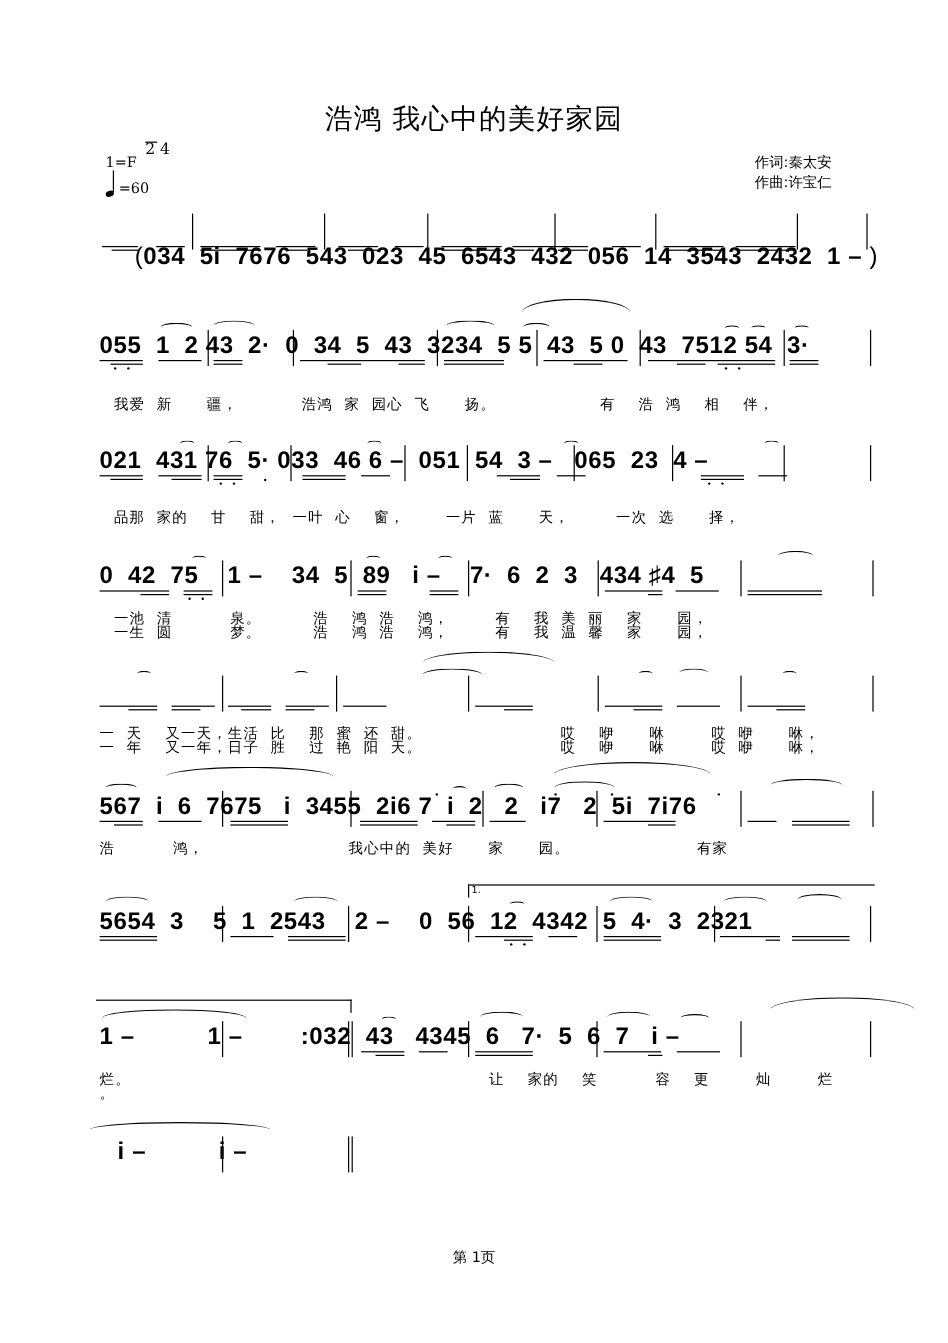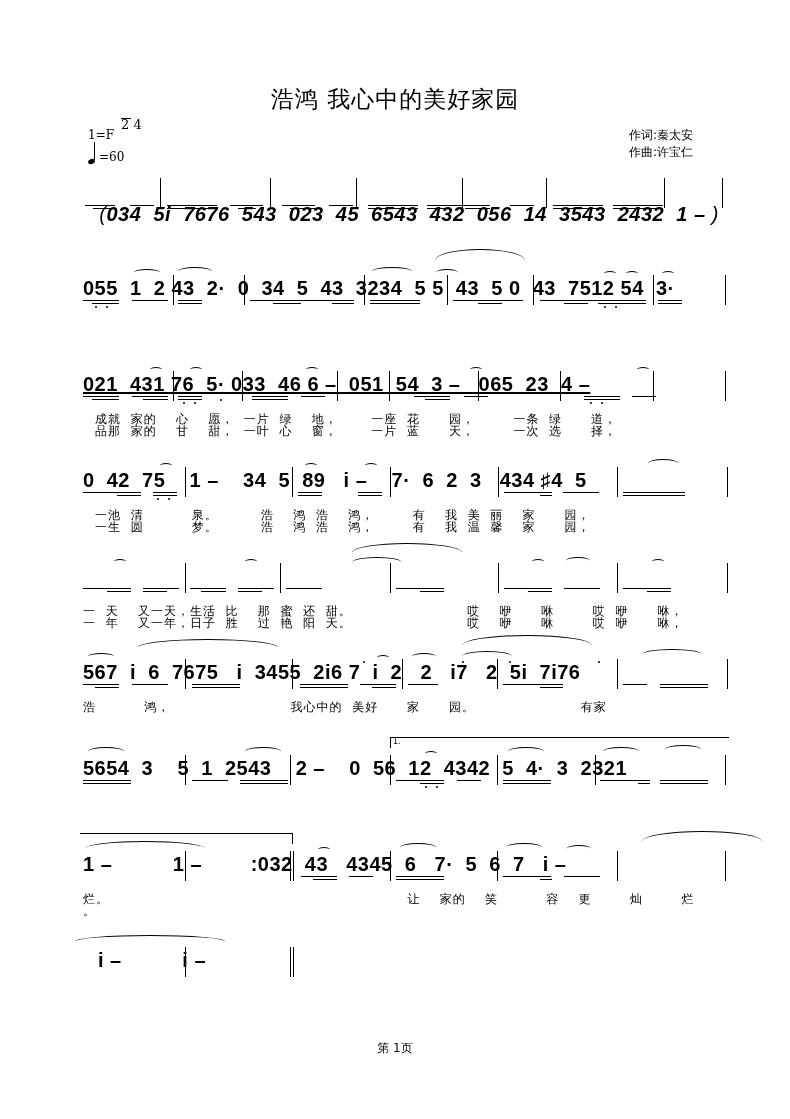--- a/index.html
+++ b/index.html
@@ -40,21 +40,21 @@
   <span class="stem"></span>
   <span class="head"></span>
   <span class="val">=60</span>
 </div>
 <div class="credits">
   <div>作词:秦太安</div>
   <div>作曲:许宝仁</div>
 </div>
 
 <div class="row" style="top:180px;left:75px;">
-  <span class="notes" style="left:0;font-style:italic;">
+  <span class="notes" style="left:13px;">
     <span class="paren">(</span>034  5i  7676  543  023  45  6543  432  056  14  3543  2432  1 – <span class="paren">)</span>
   </span>
   <span class="bar" style="left:85px"></span>
   <span class="bar" style="left:195px"></span>
   <span class="bar" style="left:281px"></span>
   <span class="bar" style="left:387px"></span>
   <span class="bar" style="left:471px"></span>
   <span class="bar" style="left:589px"></span>
   <span class="bar" style="left:647px"></span>
   <span class="ul" style="left:10px;top:25px;width:30px"></span>
@@ -111,24 +111,25 @@
   <span class="slur" style="left:292px;top:-10px;width:40px;height:8px"></span>
   <span class="slur" style="left:355px;top:-28px;width:90px;height:22px"></span>
   <span class="slur" style="left:356px;top:-8px;width:22px;height:6px"></span>
   <span class="slur" style="left:524px;top:-6px;width:12px;height:4px"></span>
   <span class="slur" style="left:546px;top:-6px;width:12px;height:4px"></span>
   <span class="slur" style="left:582px;top:-6px;width:12px;height:4px"></span>
   <span class="dot" style="left:15px;top:29px"></span>
   <span class="dot" style="left:26px;top:29px"></span>
   <span class="dot" style="left:524px;top:29px"></span>
   <span class="dot" style="left:535px;top:29px"></span>
+  <div class="lyr" style="left:15px;top:52px;">我爱  新      疆，           浩鸿  家  园心  飞      扬。                  有    浩  鸿    相    伴，</div>
 </div>
 
 <div class="row" style="top:373px;">
-  <span class="notes" style="left:3px;text-decoration:underline;">021  431 76  5· 033  46 6 –  051  54  3 –   065  23  4 –</span>
+  <span class="notes" style="left:3px;">021  431 76  5· 033  46 6 –  051  54  3 –   065  23  4 –</span>
   <span class="bar" style="left:93px"></span>
   <span class="bar" style="left:162px"></span>
   <span class="bar" style="left:257px"></span>
   <span class="bar" style="left:309px"></span>
   <span class="bar" style="left:398px"></span>
   <span class="bar" style="left:480px"></span>
   <span class="bar" style="left:573px"></span>
   <span class="bar" style="left:645px"></span>
   <span class="ul" style="left:3px;top:23px;width:36px"></span>
   <span class="ul" style="left:12px;top:26px;width:27px"></span>
@@ -148,21 +149,20 @@
   <span class="slur" style="left:70px;top:-6px;width:12px;height:4px"></span>
   <span class="slur" style="left:110px;top:-6px;width:12px;height:4px"></span>
   <span class="slur" style="left:226px;top:-6px;width:12px;height:4px"></span>
   <span class="slur" style="left:390px;top:-6px;width:12px;height:4px"></span>
   <span class="slur" style="left:557px;top:-6px;width:12px;height:4px"></span>
   <span class="dot" style="left:103px;top:29px"></span>
   <span class="dot" style="left:114px;top:29px"></span>
   <span class="dot" style="left:140px;top:26px"></span>
   <span class="dot" style="left:510px;top:29px"></span>
   <span class="dot" style="left:521px;top:29px"></span>
-  <div class="lyr" style="left:15px;top:38px;">成就  家的    心    愿，  一片  绿    地，       一座  花      园，        一条  绿      道，</div>
   <div class="lyr" style="left:15px;top:50px;">品那  家的    甘    甜，  一叶  心    窗，       一片  蓝      天，        一次  选      择，</div>
 </div>
 
 <div class="row" style="top:469px;">
   <span class="notes" style="left:3px;">0  42  75    1 –    34  5  89   i –    7·  6  2  3   434 ♯4  5</span>
   <span class="bar" style="left:105px"></span>
   <span class="bar" style="left:212px"></span>
   <span class="bar" style="left:310px"></span>
   <span class="bar" style="left:418px"></span>
   <span class="bar" style="left:537px"></span>

